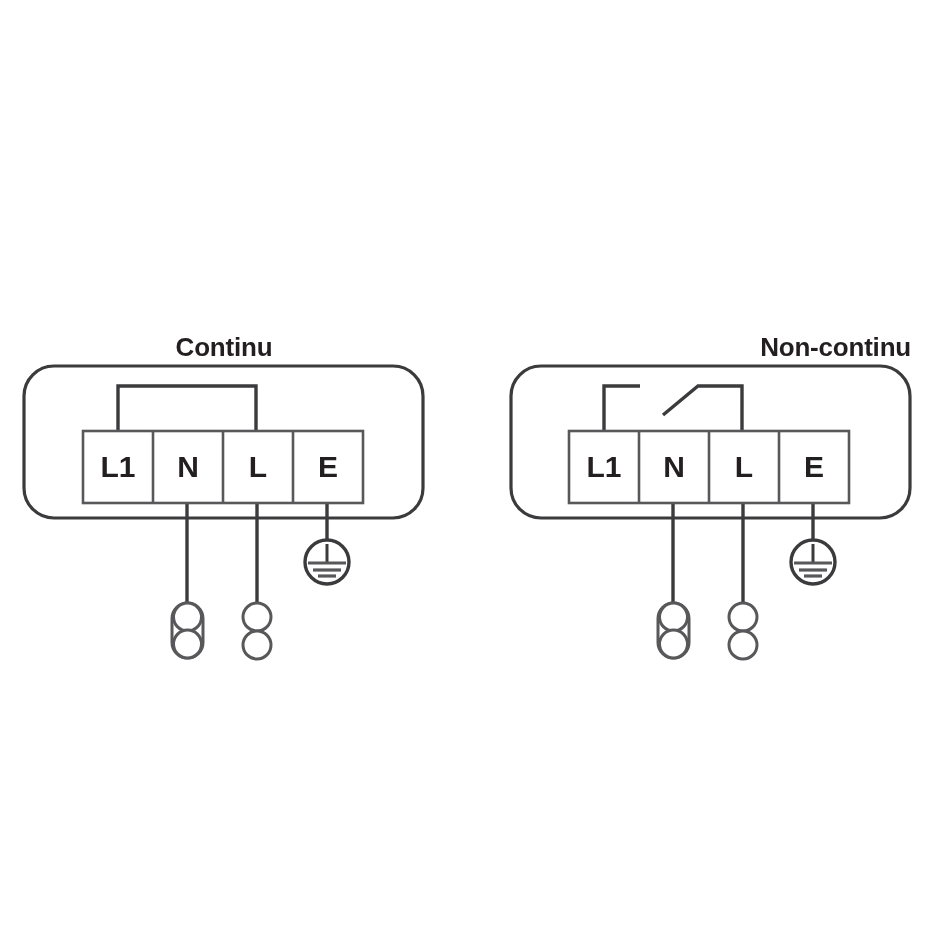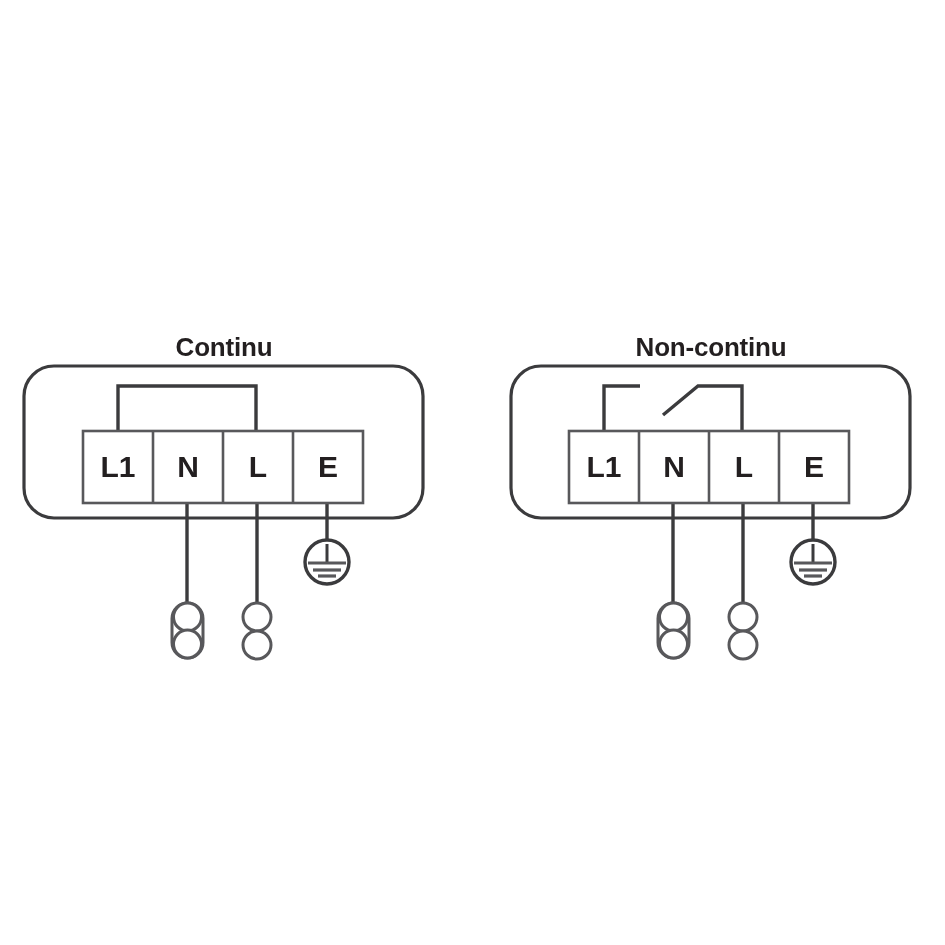--- a/index.html
+++ b/index.html
@@ -34,21 +34,21 @@
     text-align: center;
     font-family: "Liberation Sans", sans-serif;
     font-size: 26px;
     font-weight: 700;
     color: #231f20;
     letter-spacing: -0.2px;
     white-space: nowrap;
     line-height: 1;
   }
   #title-left  { left: 24px;  top: 334px; width: 400px; }
-  #title-right { left: 511px; top: 334px; width: 400px; }
+  #title-right { left: 511px; top: 334px; width: 400px; text-align: right; }
 
   .terminal-label {
     font-family: "Liberation Sans", sans-serif;
     font-size: 30px;
     font-weight: 700;
     fill: #231f20;
     text-anchor: middle;
     dominant-baseline: middle;
   }
   .enclosure {

